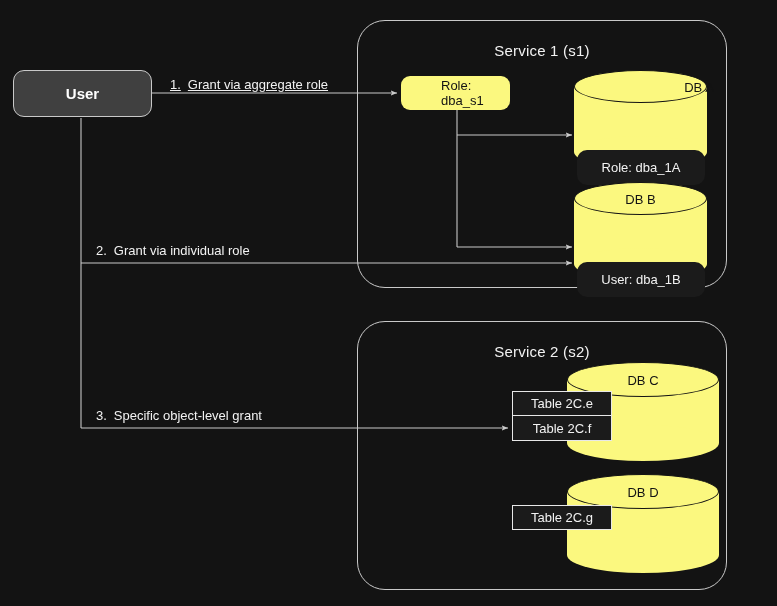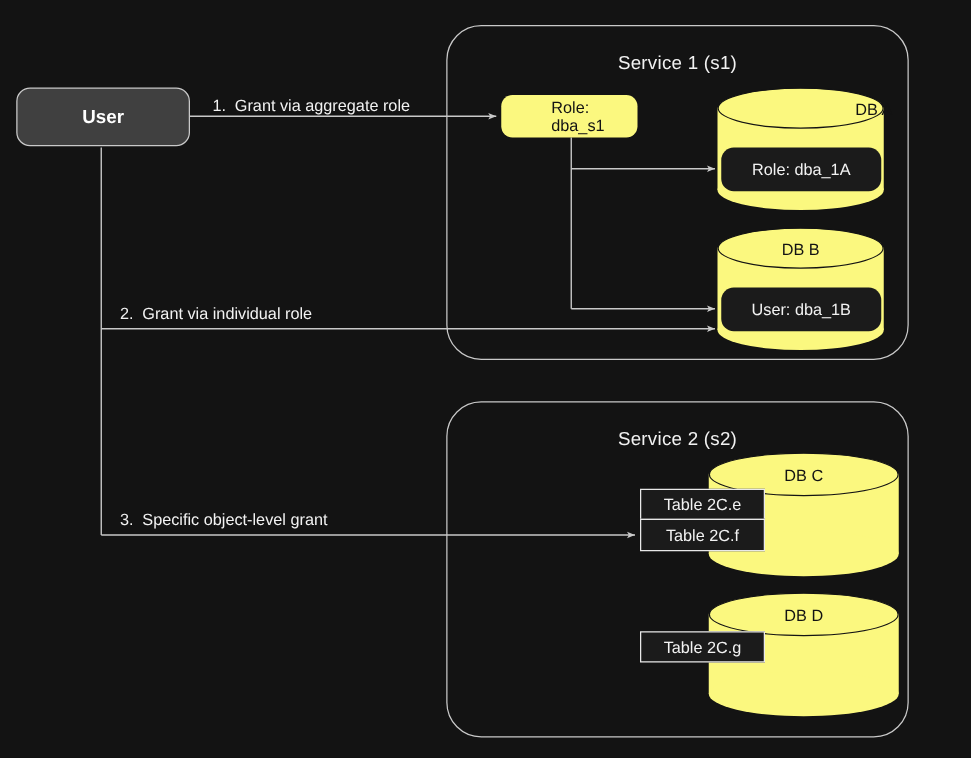--- a/index.html
+++ b/index.html
@@ -106,20 +106,21 @@
   .inner-role {
     position: absolute;
     background: #1b1b1b;
     border-radius: 10px;
     box-sizing: border-box;
     display: flex;
     align-items: center;
     justify-content: center;
     color: #f2f2f2;
     font-size: 13px;
+    margin-top: 32px;
   }
 
   
   .table-box {
     position: absolute;
     background: #1b1b1b;
     border: 1px solid #e8e8e8;
     box-sizing: border-box;
     display: flex;
     align-items: center;
@@ -157,21 +158,21 @@
 
     <path d="M81,428 L508,428" fill="none" stroke="#c9c9c9" stroke-width="1.1" marker-end="url(#arrowhead)"></path>
 
     <path d="M457,110 L457,247" fill="none" stroke="#c9c9c9" stroke-width="1.1"></path>
 
     <path d="M457,135 L572,135" fill="none" stroke="#c9c9c9" stroke-width="1.1" marker-end="url(#arrowhead)"></path>
 
     <path d="M457,247 L572,247" fill="none" stroke="#c9c9c9" stroke-width="1.1" marker-end="url(#arrowhead)"></path>
   </svg>
 
-  <div class="edge-label" style="left:170px; top:77px;">
+  <div class="edge-label" style="left:170px; top:77px;text-decoration:underline;">
     <span class="num">1.</span><span>Grant via aggregate role</span>
   </div>
 
   <div class="edge-label" style="left:96px; top:243px;">
     <span class="num">2.</span><span>Grant via individual role</span>
   </div>
 
   <div class="edge-label" style="left:96px; top:408px;">
     <span class="num">3.</span><span>Specific object-level grant</span>
   </div>

